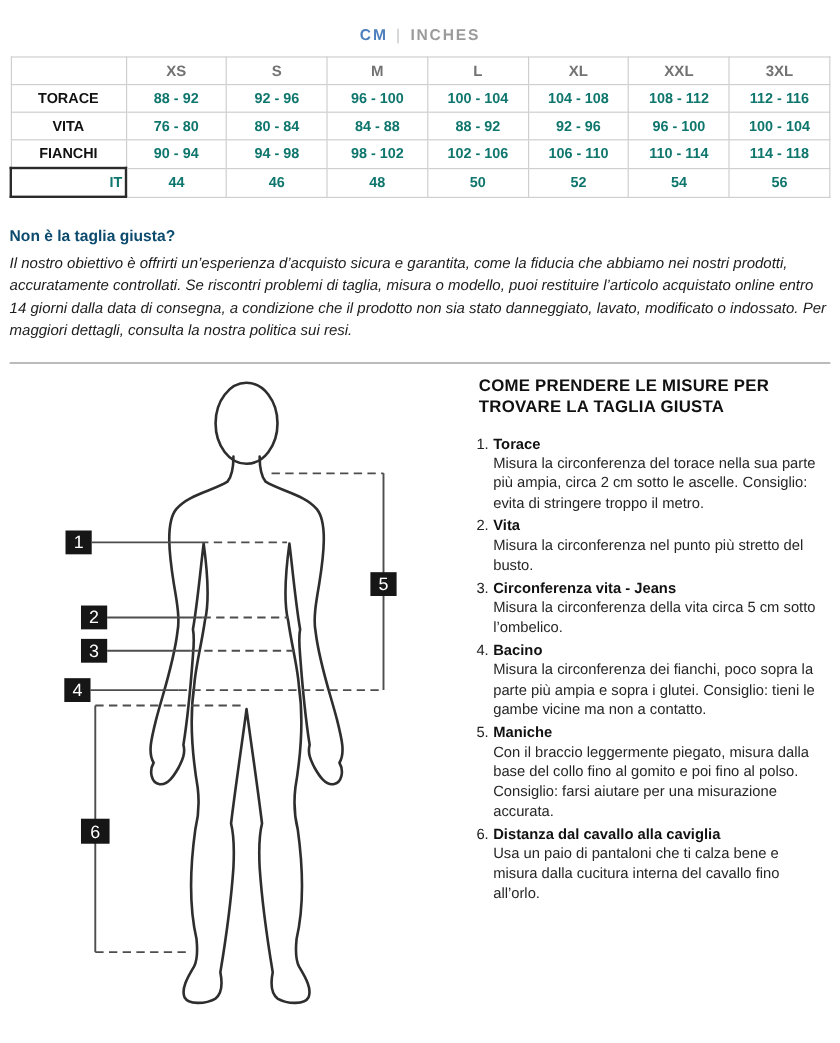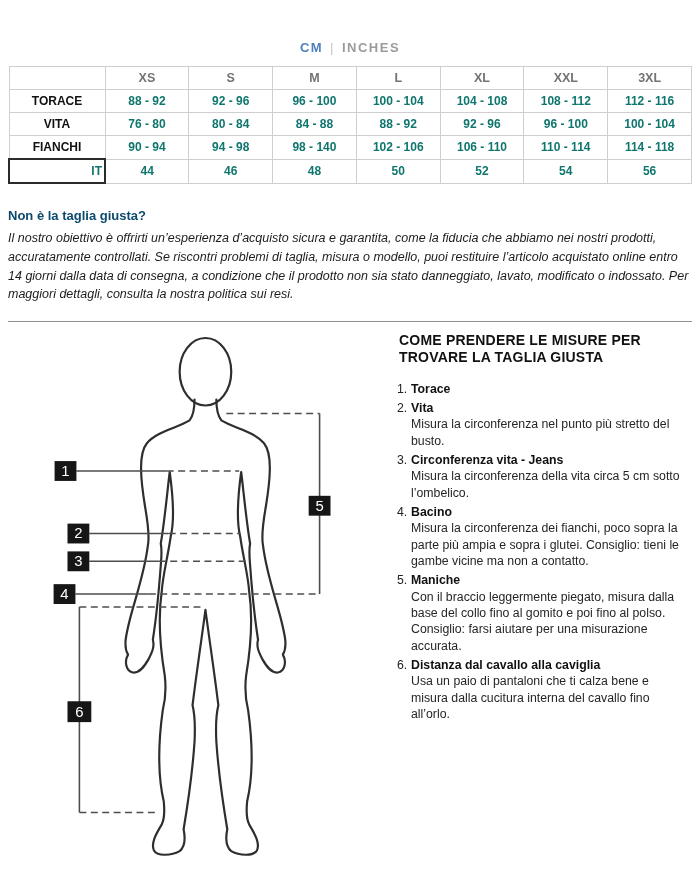--- a/index.html
+++ b/index.html
@@ -6,21 +6,21 @@
   html, body { background: #ffffff; }
   body {
     font-family: "Liberation Sans", sans-serif;
     color: #1a1a1a;
     width: 700px;
   }
   .page { width: 700px; height: 869px; background: #fff; overflow: hidden; position: relative; }
 
   
   .unit-toggle {
-    padding-top: 40px;
+    padding-top: 21px;
     text-align: center;
     font-size: 13px;
     font-weight: bold;
     letter-spacing: 1.5px;
   }
   .unit-cm { color: #4e80bd; cursor: pointer; }
   .unit-sep { color: #c4c4c4; font-weight: normal; margin: 0 7px; }
   .unit-inches { color: #9b9b9b; cursor: pointer; }
 
   
@@ -146,21 +146,21 @@
         <td>84 - 88</td>
         <td>88 - 92</td>
         <td>92 - 96</td>
         <td>96 - 100</td>
         <td>100 - 104</td>
       </tr>
       <tr>
         <th class="row-label">FIANCHI</th>
         <td>90 - 94</td>
         <td>94 - 98</td>
-        <td>98 - 140</td>
+        <td>98 - 102</td>
         <td>102 - 106</td>
         <td>106 - 110</td>
         <td>110 - 114</td>
         <td>114 - 118</td>
       </tr>
       <tr>
         <th class="it-cell">IT</th>
         <td>44</td>
         <td>46</td>
         <td>48</td>
@@ -290,20 +290,21 @@
     </div>
 
     <div class="guide">
       <h2>COME PRENDERE LE MISURE PER TROVARE LA TAGLIA GIUSTA</h2>
       <ol>
         <li>
           <div class="item-head">
             <span class="item-num">1.</span>
             <span class="item-name">Torace</span>
           </div>
+          <p class="item-desc">Misura la circonferenza del torace nella sua parte più ampia, circa 2 cm sotto le ascelle. Consiglio: evita di stringere troppo il metro.</p>
         </li>
         <li>
           <div class="item-head">
             <span class="item-num">2.</span>
             <span class="item-name">Vita</span>
           </div>
           <p class="item-desc">Misura la circonferenza nel punto più stretto del busto.</p>
         </li>
         <li>
           <div class="item-head">

